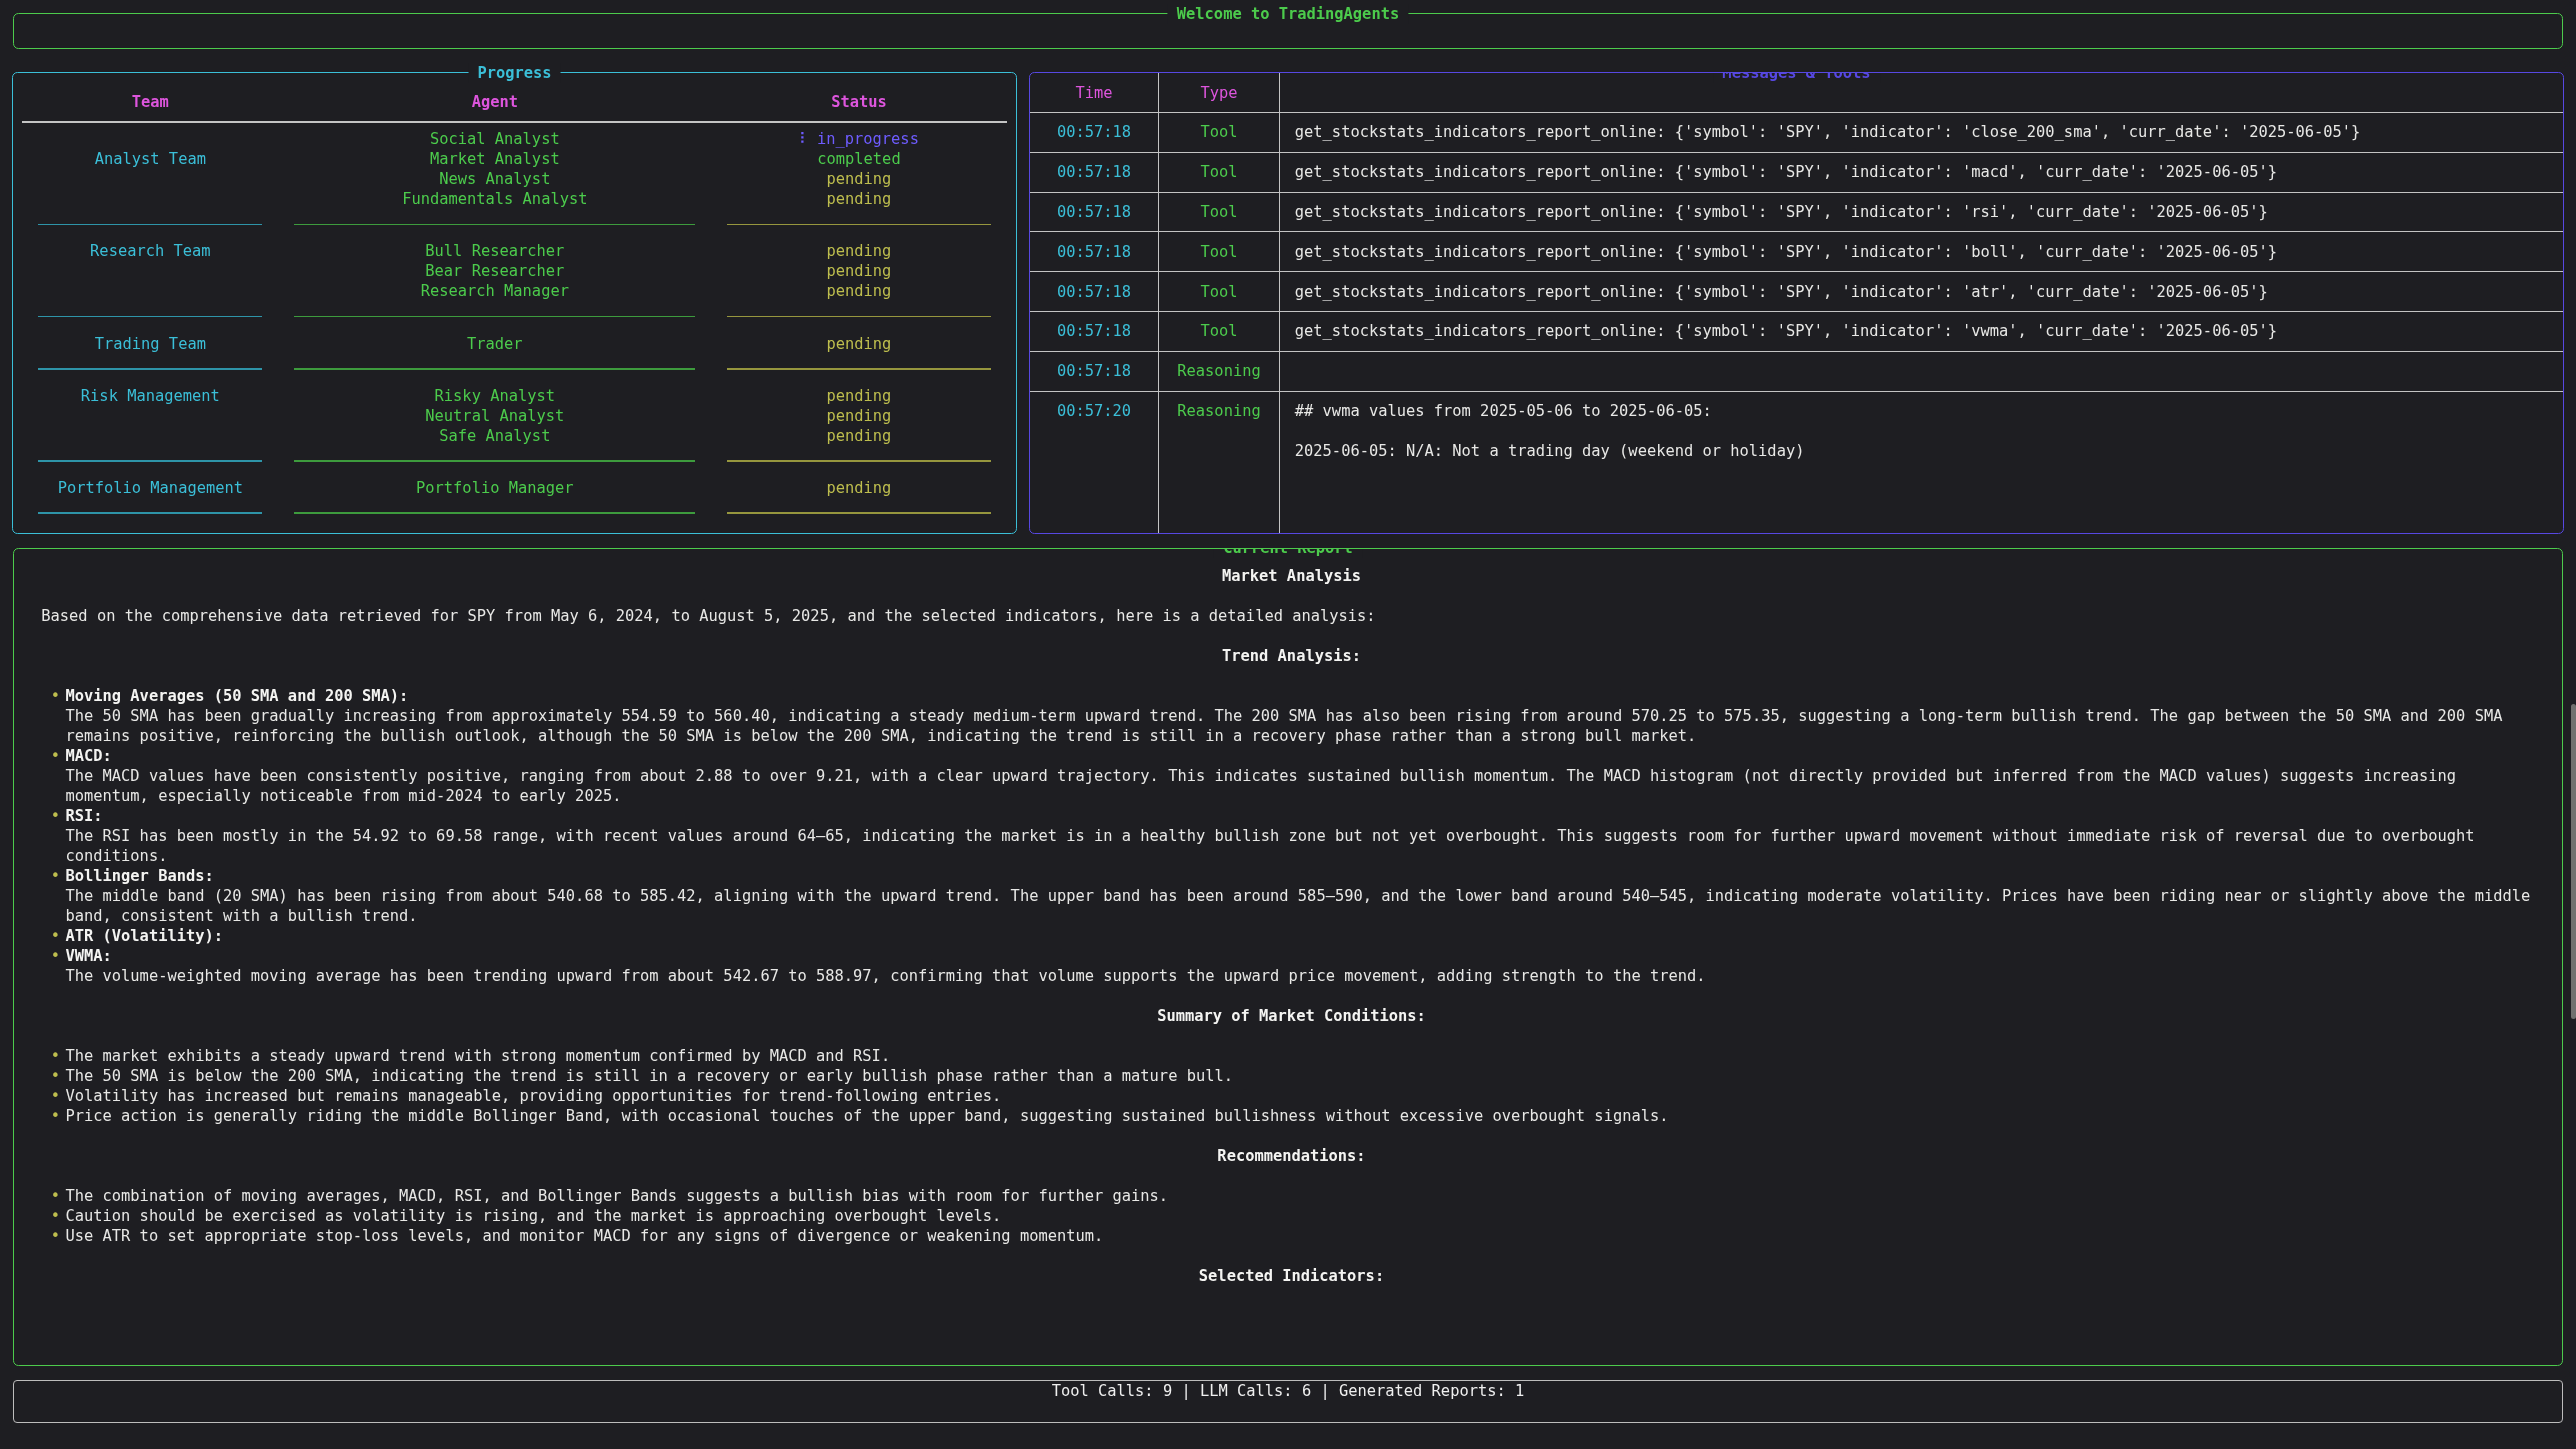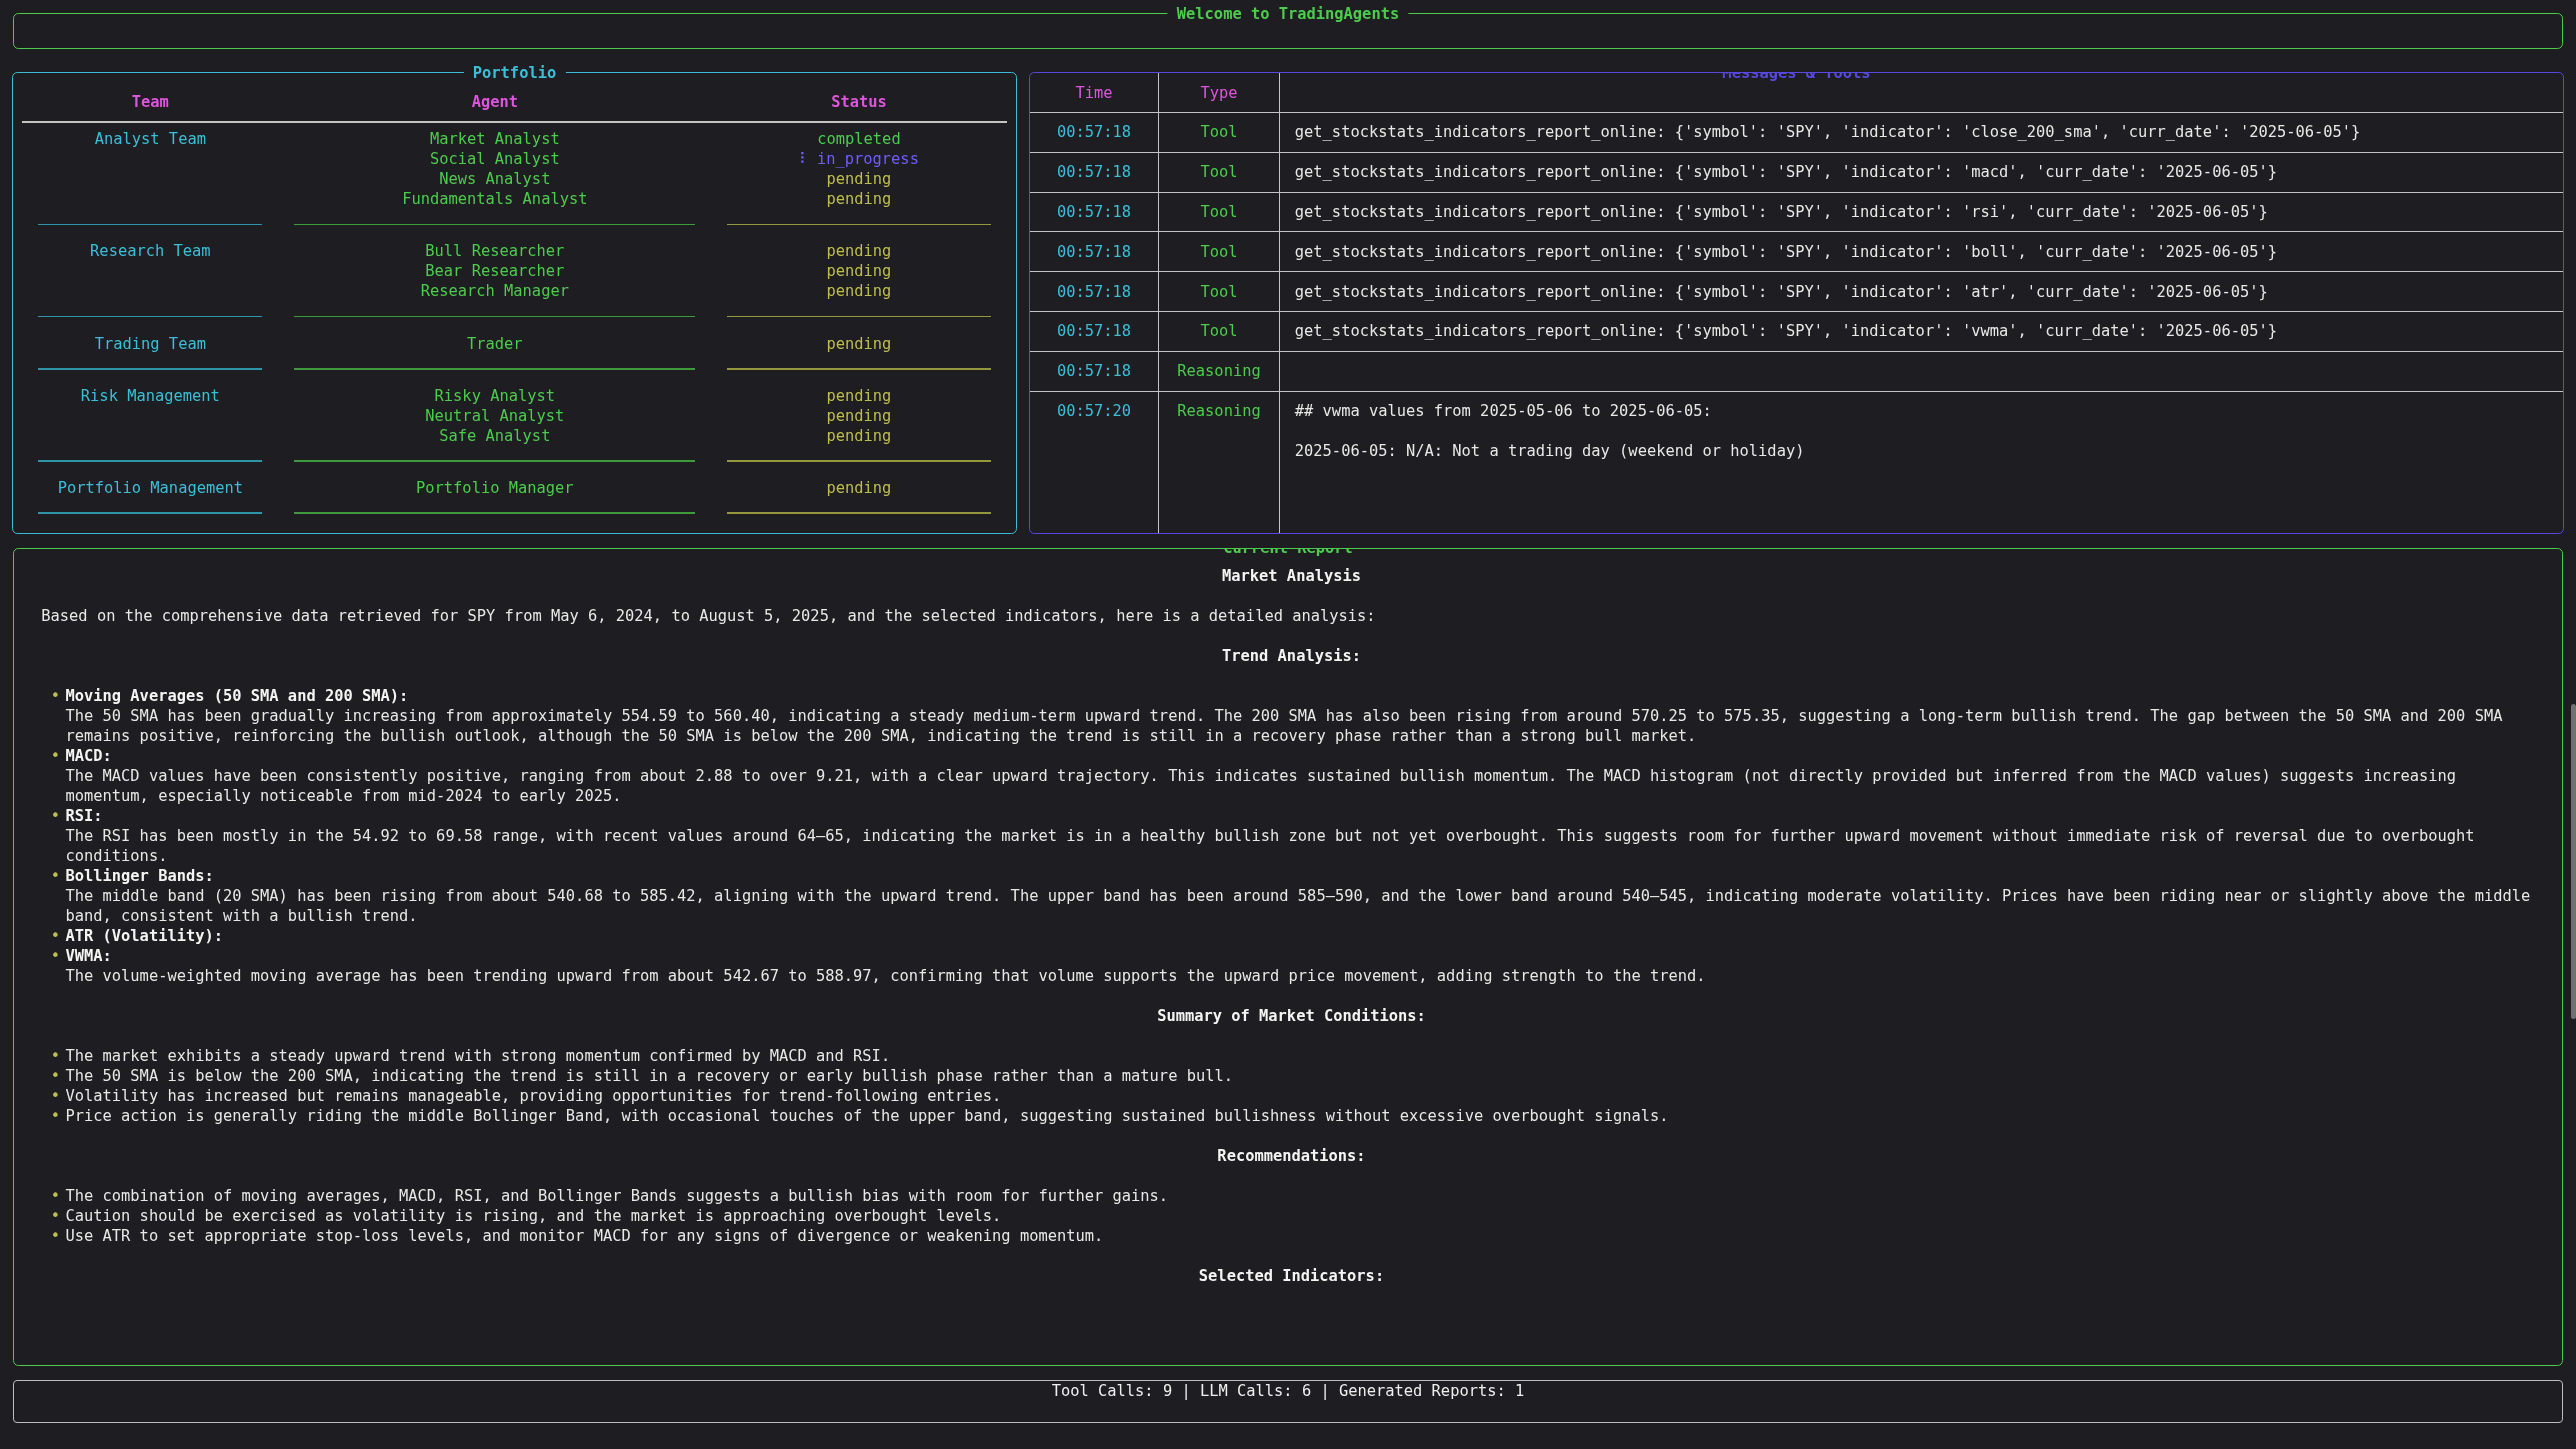--- a/index.html
+++ b/index.html
@@ -92,38 +92,38 @@
 
 <div class="screen">
 
   <div class="panel banner">
     <span class="panel-title">Welcome to TradingAgents</span>
   </div>
 
   <div class="row-panels">
 
     <section class="panel progress-panel">
-      <span class="panel-title">Portfolio</span>
+      <span class="panel-title">Progress</span>
       <div class="ptable" id="ptable">
         <div class="phead">
           <div>Team</div>
           <div>Agent</div>
           <div>Status</div>
         </div>
         <div class="phead-sep"></div>
       <div class="pgroup">
             <div class="prow">
+              <div class="cell-team"></div>
+              <div class="cell-agent">Social Analyst</div>
+              <div class="cell-status st-in_progress"><span class="spin">⠇</span><span>in_progress</span></div>
+            </div>
+            <div class="prow">
               <div class="cell-team">Analyst Team</div>
               <div class="cell-agent">Market Analyst</div>
               <div class="cell-status st-completed">completed</div>
-            </div>
-            <div class="prow">
-              <div class="cell-team"></div>
-              <div class="cell-agent">Social Analyst</div>
-              <div class="cell-status st-in_progress"><span class="spin">⠇</span><span>in_progress</span></div>
             </div>
             <div class="prow">
               <div class="cell-team"></div>
               <div class="cell-agent">News Analyst</div>
               <div class="cell-status st-pending">pending</div>
             </div>
             <div class="prow">
               <div class="cell-team"></div>
               <div class="cell-agent">Fundamentals Analyst</div>
               <div class="cell-status st-pending">pending</div>

